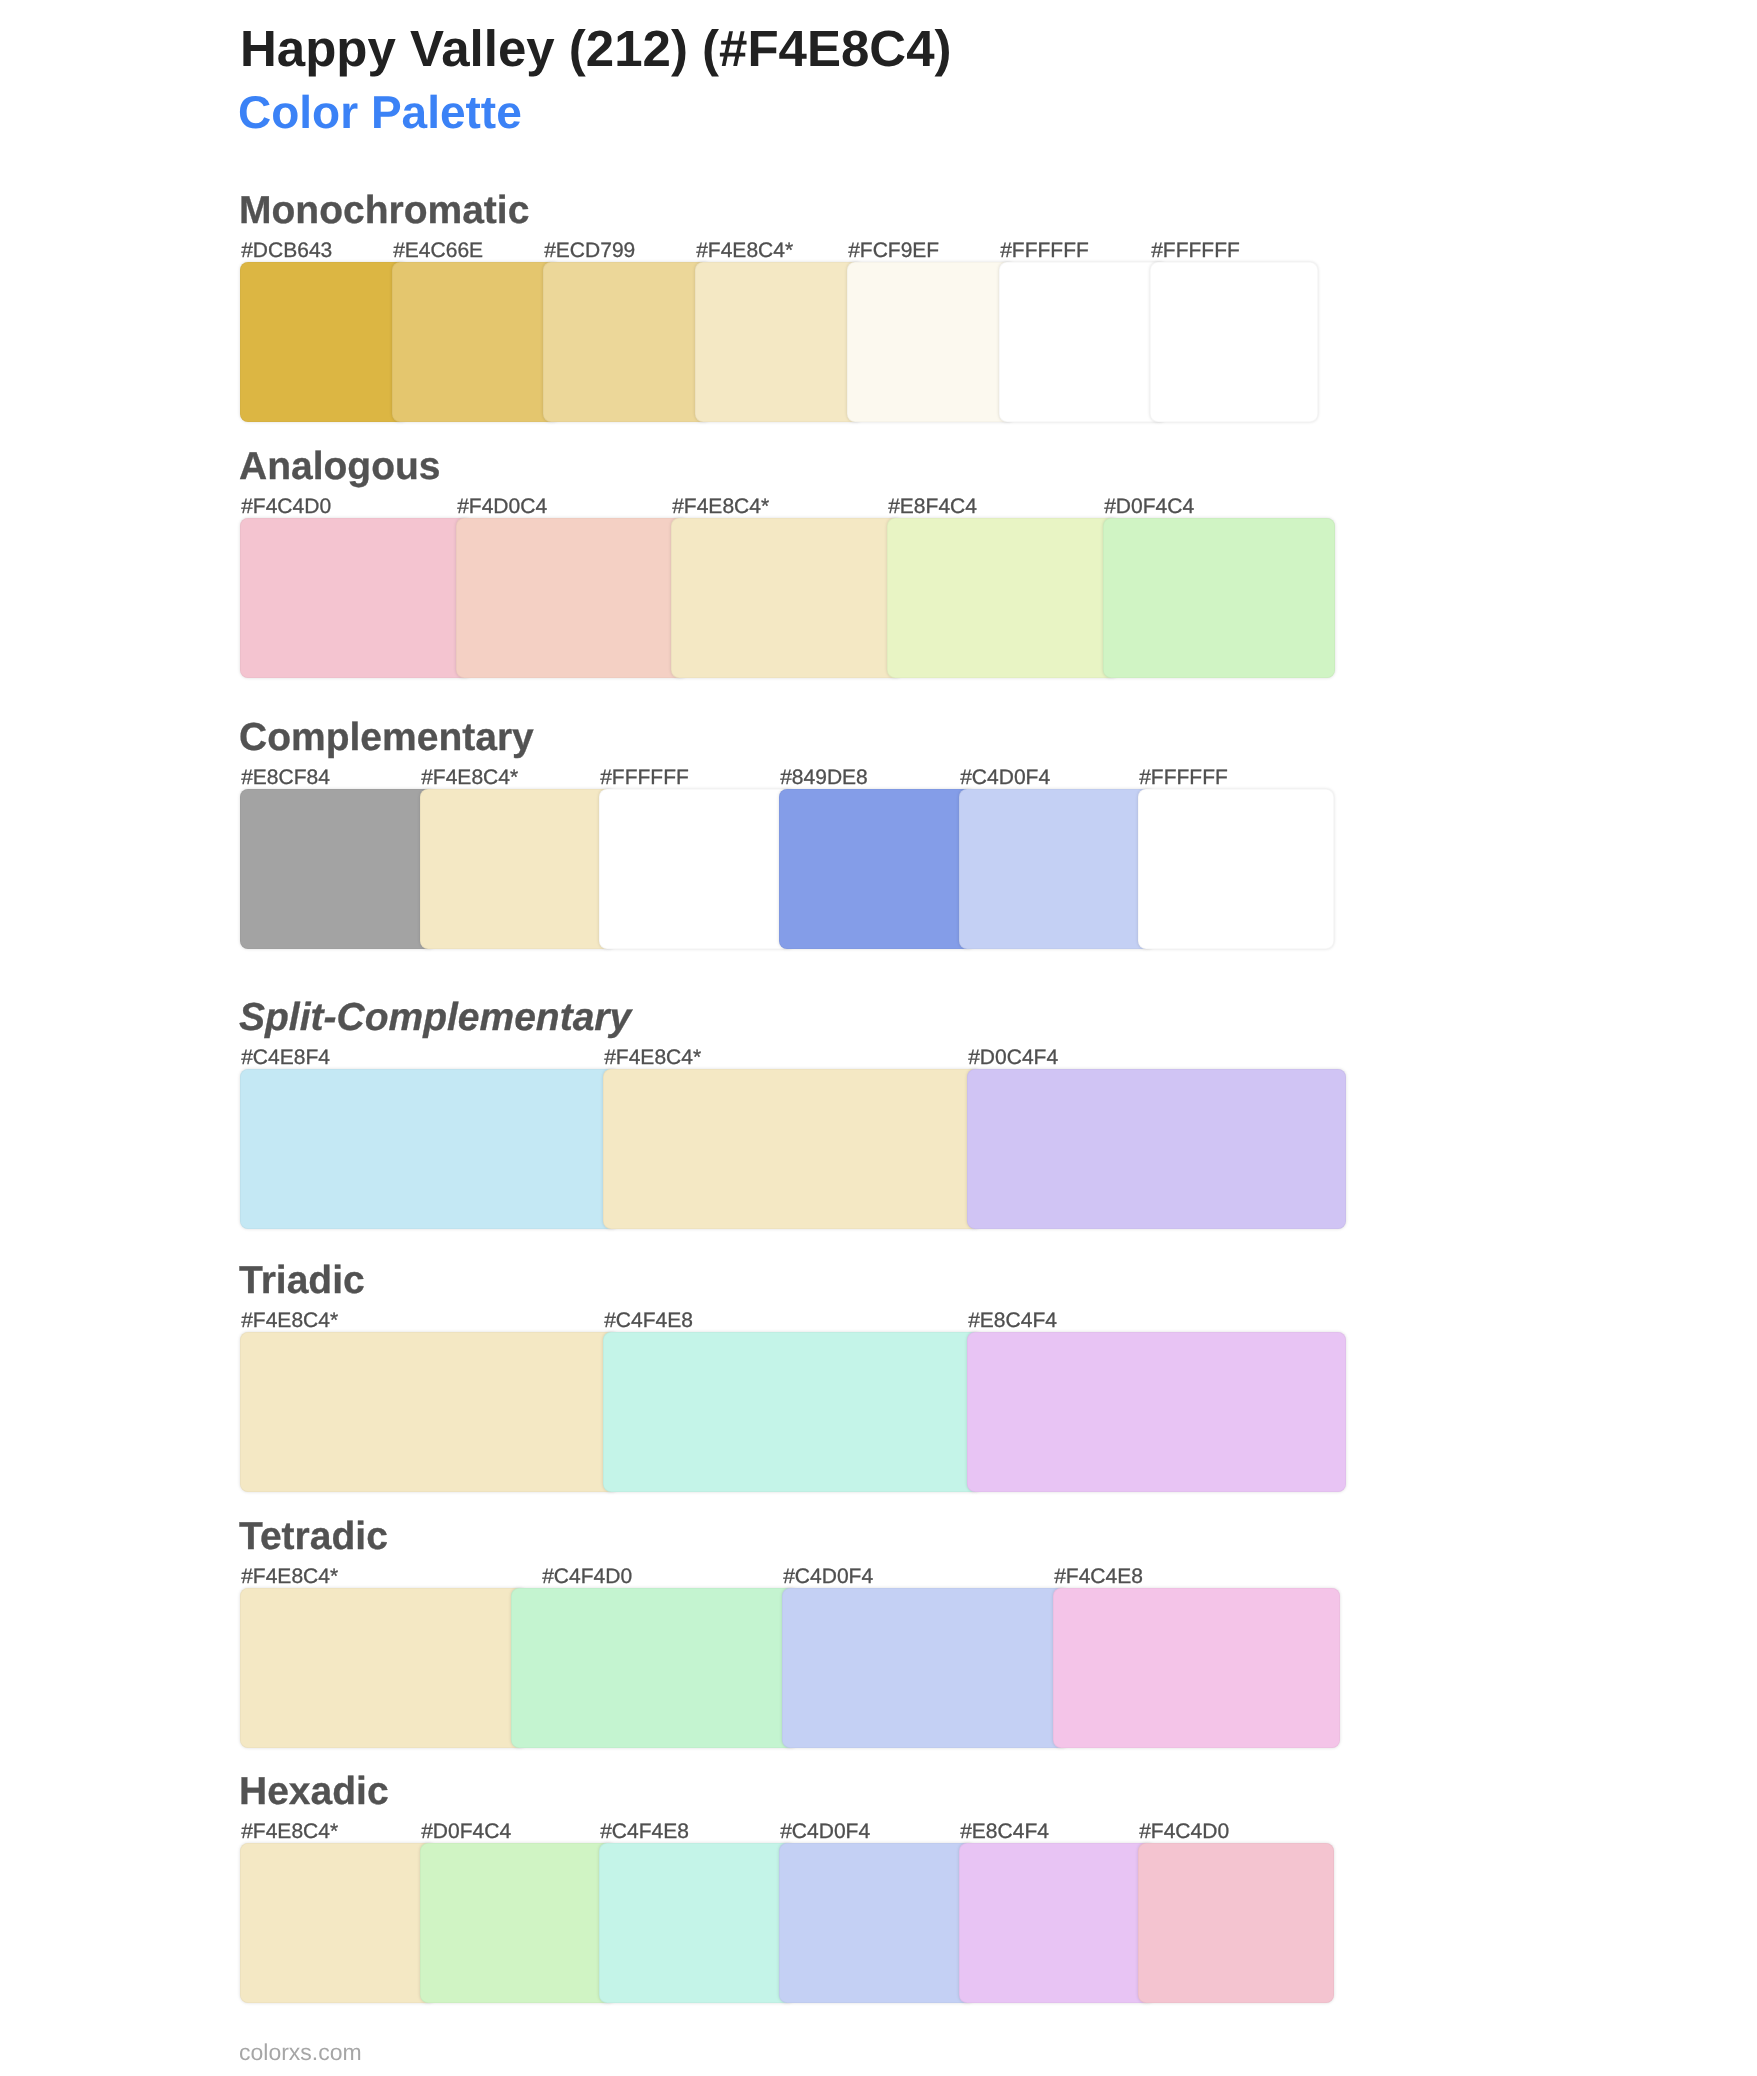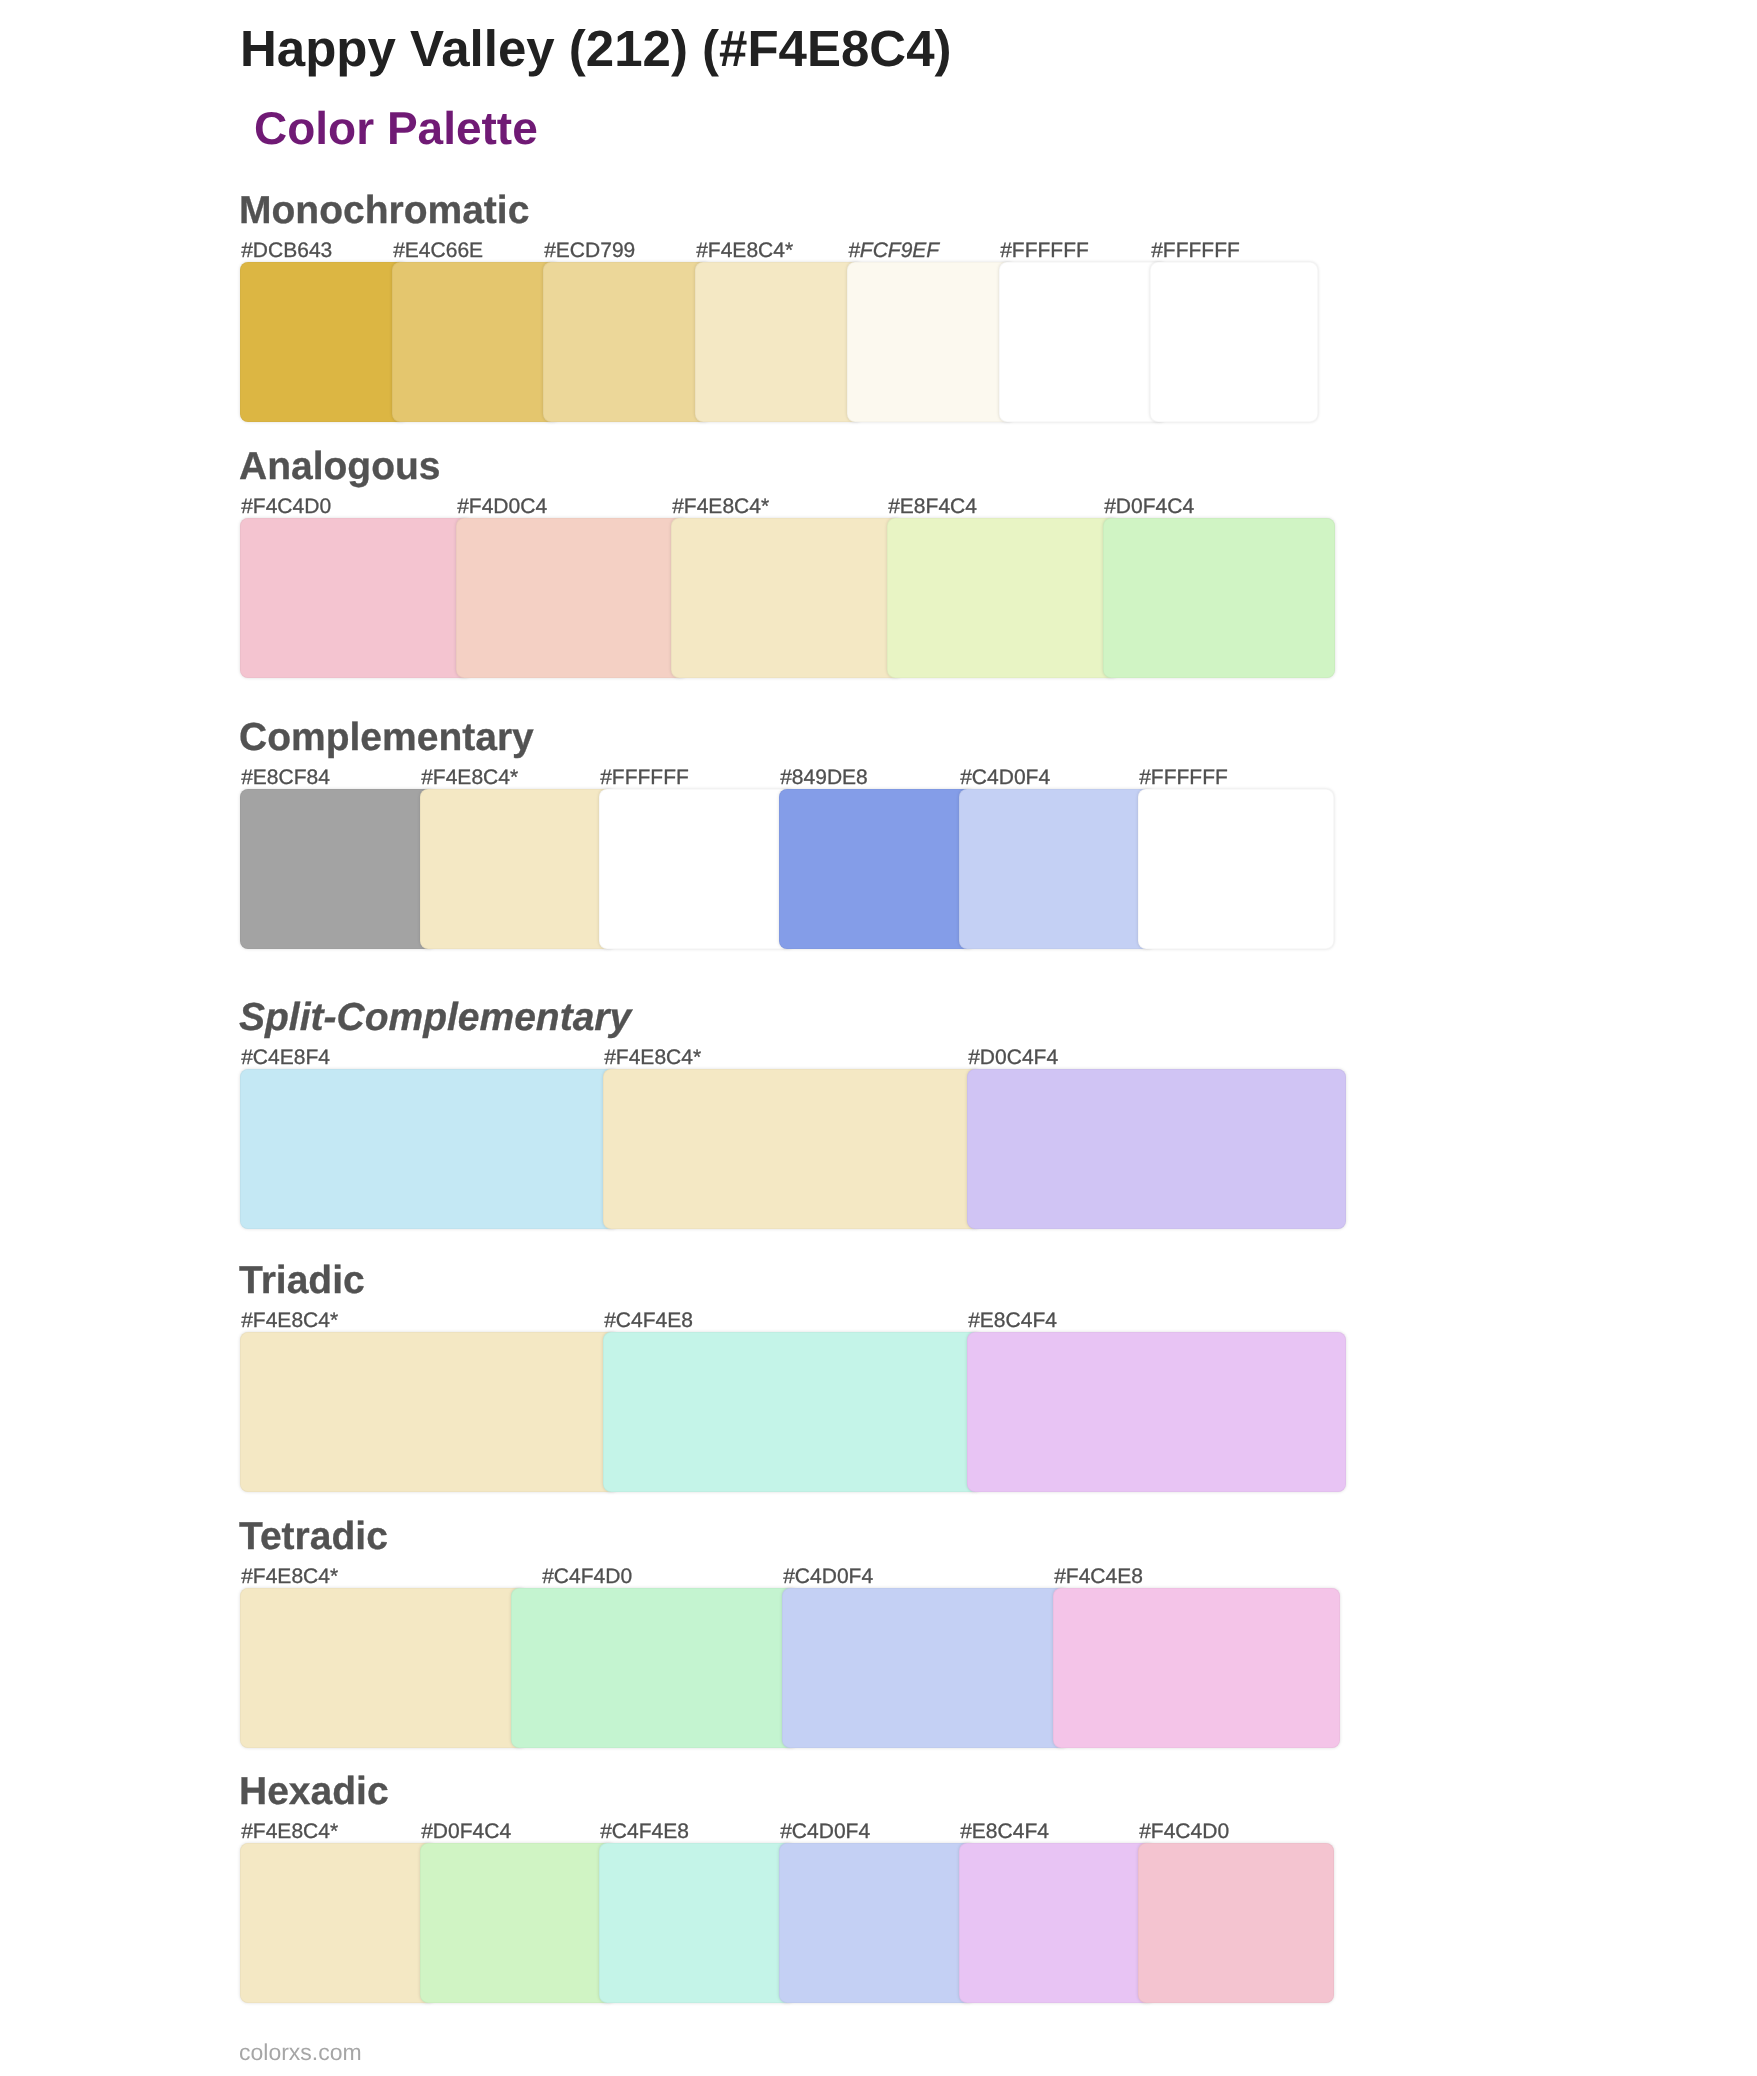--- a/index.html
+++ b/index.html
@@ -35,23 +35,23 @@
     line-height: 1;
     margin: 0;
     white-space: nowrap;
   }
   .title-sub {
     position: absolute;
     left: 238px;
     top: 89px;
     font-size: 46px;
     font-weight: bold;
-    color: #701a75;
-    line-height: 1;
-    margin: 16px;
+    color: #3b82f6;
+    line-height: 1;
+    margin: 0;
     white-space: nowrap;
   }
   .section { position: absolute; left: 240px; }
   .section-title {
     position: absolute;
     left: -1px;
     font-size: 39px;
     font-weight: bold;
     color: #525252;
     -webkit-text-stroke: 0.3px #525252;
@@ -101,21 +101,21 @@
           <div class="swatch" style="left: 152px; width: 168px; background: rgb(228, 198, 110); z-index: 2;">
     <span class="swatch-label" style="top: -21.6px;">#E4C66E</span>
   </div>
           <div class="swatch" style="left: 303px; width: 168px; background: rgb(236, 215, 153); z-index: 3;">
     <span class="swatch-label" style="top: -21.6px;">#ECD799</span>
   </div>
           <div class="swatch" style="left: 455px; width: 168px; background: rgb(244, 232, 196); z-index: 4;">
     <span class="swatch-label" style="top: -21.6px;">#F4E8C4*</span>
   </div>
           <div class="swatch" style="left: 607px; width: 168px; background: rgb(252, 249, 239); z-index: 5;">
-    <span class="swatch-label" style="top: -21.6px; font-style: italic;">#FCF9EF</span>
+    <span class="swatch-label" style="top: -21.6px;">#FCF9EF</span>
   </div>
           <div class="swatch" style="left: 759px; width: 168px; background: rgb(255, 255, 255); z-index: 6;">
     <span class="swatch-label" style="top: -21.6px;">#FFFFFF</span>
   </div>
           <div class="swatch" style="left: 910px; width: 168px; background: rgb(255, 255, 255); z-index: 7;">
     <span class="swatch-label" style="top: -21.6px;">#FFFFFF</span>
   </div>
         </div>
   </div>
       <div class="section">

